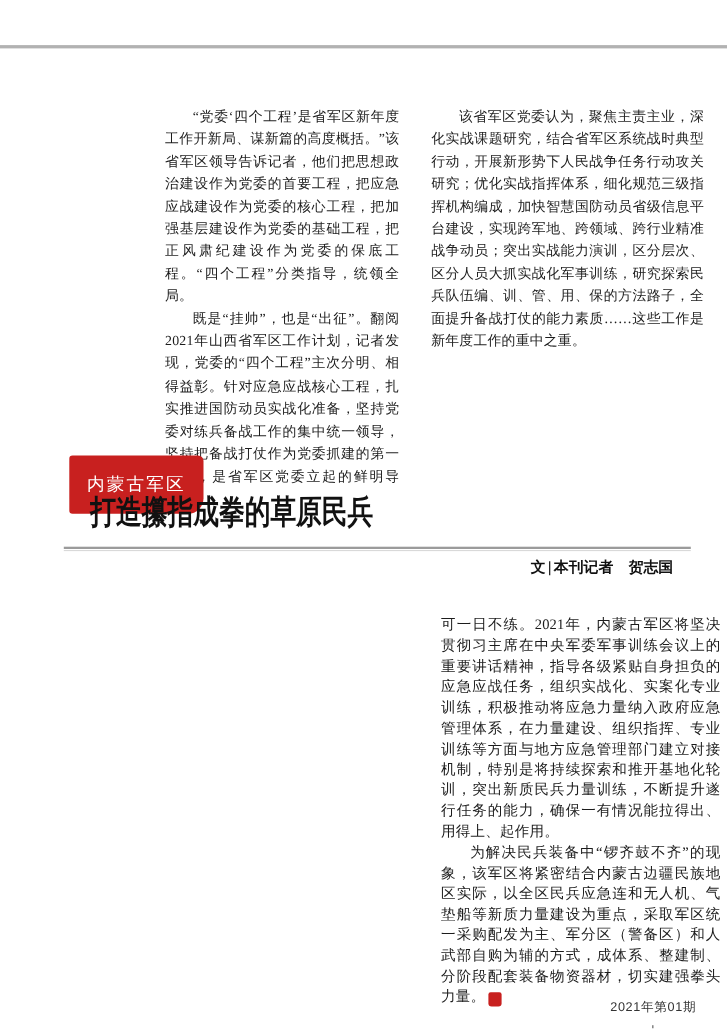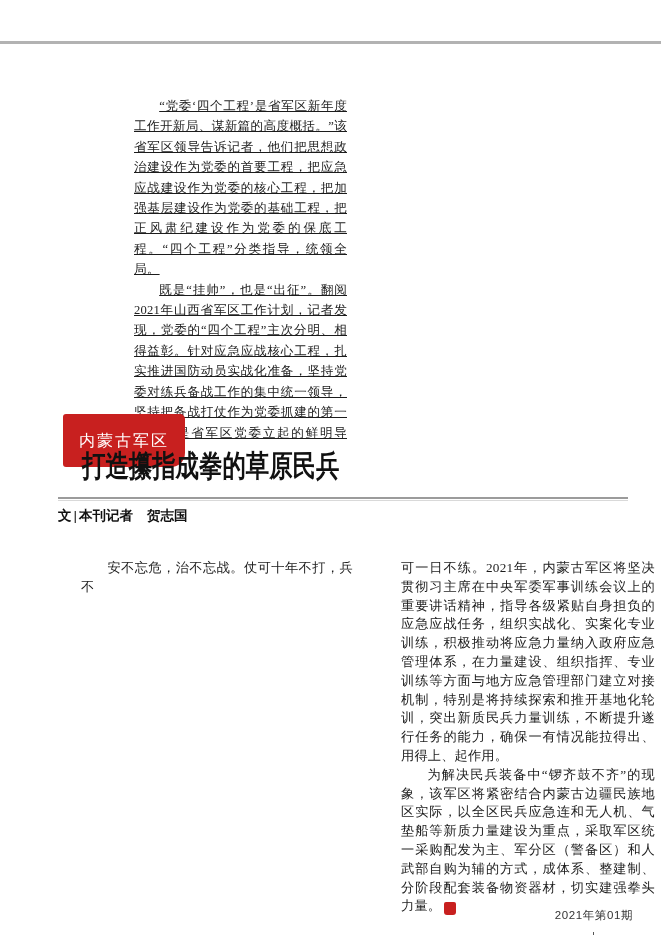--- a/index.html
+++ b/index.html
@@ -17,21 +17,21 @@
     position:absolute; left:0; top:41px; width:661px; height:3px;
     background:#b2b2b2;
   }
   
   .a1-col {
     position:absolute; top:96px;
     text-align:justify;
     font-size:12.6px; line-height:20.4px;
     letter-spacing:0.2px;
   }
-  .a1-col.c1 { left:134px; width:213px;text-decoration:underline; }
+  .a1-col.c1 { left:150px; width:213px; }
   .a1-col.c2 { left:392px; width:248px; }
   .page p { margin:0; text-indent:2em; }
   p.no-indent { text-indent:0; }
 
   
   .endmark {
     display:inline-block;
     width:12px; height:13px;
     margin-left:3px;
     background:#c8201f;
@@ -64,20 +64,21 @@
     transform:scaleX(0.78);
     transform-origin:left top;
     white-space:nowrap;
   }
   .byline-rule {
     position:absolute; left:58px; top:497px; width:570px; height:4px;
     background:linear-gradient(#9b9b9b 0 2px, #ffffff 2px 3px, #d9d9d9 3px 4px);
   }
   .byline {
     position:absolute; left:58px; top:507px; width:554px;
+    text-align:right;
     font-family:"Liberation Sans","DejaVu Sans",sans-serif;
     font-weight:bold;
     font-size:13.5px; color:#111111;
   }
   .byline .sep { font-weight:normal; margin:0 2px; color:#111111; }
   .byline .author { margin-left:14px; }
 
   
   .a2-col {
     position:absolute; top:559px;
@@ -106,33 +107,33 @@
 
 <div class="page">
 
   <div class="top-rule"></div>
 
   <div class="a1-col c1">
     <p>“党委‘四个工程’是省军区新年度工作开新局、谋新篇的高度概括。”该省军区领导告诉记者，他们把思想政治建设作为党委的首要工程，把应急应战建设作为党委的核心工程，把加强基层建设作为党委的基础工程，把正风肃纪建设作为党委的保底工程。“四个工程”分类指导，统领全局。</p>
     <p>既是“挂帅”，也是“出征”。翻阅2021年山西省军区工作计划，记者发现，党委的“四个工程”主次分明、相得益彰。针对应急应战核心工程，扎实推进国防动员实战化准备，坚持党委对练兵备战工作的集中统一领导，坚持把备战打仗作为党委抓建的第一要务，是省军区党委立起的鲜明导向。</p>
   </div>
   <div class="a1-col c2">
+    <p>该省军区党委认为，聚焦主责主业，深化实战课题研究，结合省军区系统战时典型行动，开展新形势下人民战争任务行动攻关研究；优化实战指挥体系，细化规范三级指挥机构编成，加快智慧国防动员省级信息平台建设，实现跨军地、跨领域、跨行业精准战争动员；突出实战能力演训，区分层次、区分人员大抓实战化军事训练，研究探索民兵队伍编、训、管、用、保的方法路子，全面提升备战打仗的能力素质……这些工作是新年度工作的重中之重。</p>
   </div>
 
   <div class="region-tab">
     <span>内蒙古军区</span>
   </div>
   <div class="headline">打造攥指成拳的草原民兵</div>
   <div class="byline-rule"></div>
   <div class="byline">
     <span>文</span><span class="sep">|</span><span>本刊记者</span><span class="author">贺志国</span>
   </div>
 
   <div class="a2-col c1">
-    <p>安不忘危，治不忘战。仗可十年不打，兵不</p>
   </div>
   <div class="a2-col c2">
     <p class="no-indent">可一日不练。2021年，内蒙古军区将坚决贯彻习主席在中央军委军事训练会议上的重要讲话精神，指导各级紧贴自身担负的应急应战任务，组织实战化、实案化专业训练，积极推动将应急力量纳入政府应急管理体系，在力量建设、组织指挥、专业训练等方面与地方应急管理部门建立对接机制，特别是将持续探索和推开基地化轮训，突出新质民兵力量训练，不断提升遂行任务的能力，确保一有情况能拉得出、用得上、起作用。</p>
     <p>
       <span>为解决民兵装备中“锣齐鼓不齐”的现象，该军区将紧密结合内蒙古边疆民族地区实际，以全区民兵应急连和无人机、气垫船等新质力量建设为重点，采取军区统一采购配发为主、军分区（警备区）和人武部自购为辅的方式，成体系、整建制、分阶段配套装备物资器材，切实建强拳头力量。</span><span class="endmark"></span>
     </p>
   </div>
 
   <div class="footer">
     <span class="issue">2021年第01期</span>

